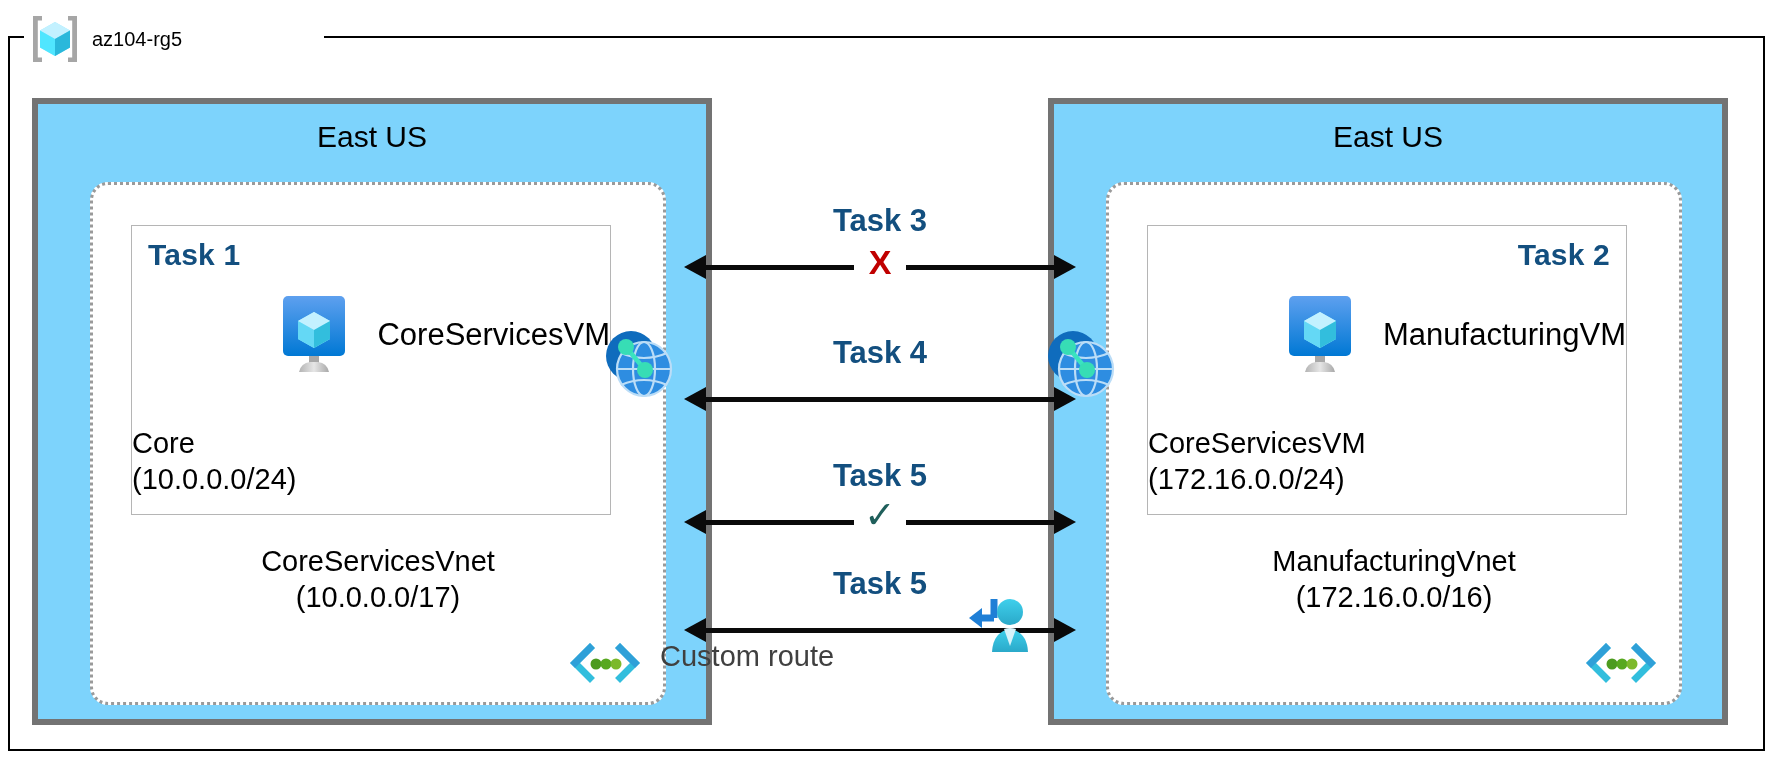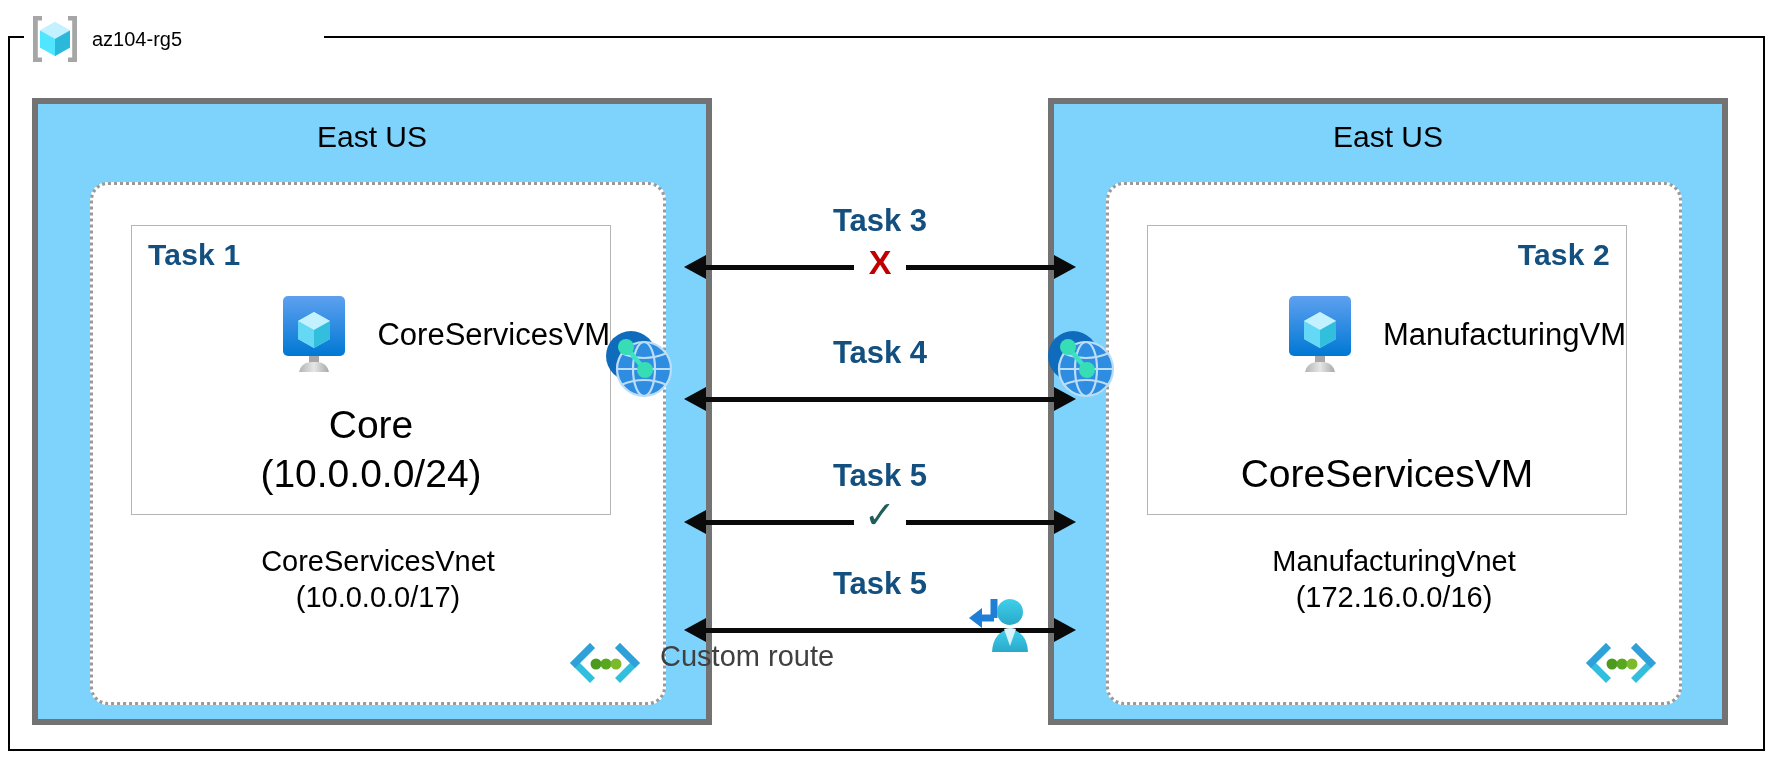--- a/index.html
+++ b/index.html
@@ -64,22 +64,22 @@
   .task-tag.tl{left:16px;}
   .task-tag.tr{right:16px;}
 
   .vm-row{
     position:absolute;left:0;right:0;top:68px;display:flex;align-items:center;
     justify-content:flex-end;gap:18px;
   }
   .vm-name{font-size:31px;color:#000;white-space:nowrap;}
 
   .subnet-label{
-    position:absolute;left:0;right:0;bottom:16px;text-align:center;
-    font-size:39px;line-height:1.26;color:#000;
+    position:absolute;left:0;right:0;bottom:16px;text-align:left;
+    font-size:29px;line-height:1.26;color:#000;
   }
 
   
   .vm-icon{position:relative;width:78px;height:82px;flex:none;}
 
   
   .vnet-icon{position:absolute;width:80px;height:80px;}
   .vnet-icon-left{left:598px;top:323px;z-index:6;}
   .vnet-icon-right{left:1040px;top:323px;z-index:6;}
 
@@ -210,20 +210,21 @@
               <path d="M33 18 L49 27 L33 36 L17 27 Z" fill="#C3F1FF"></path>
               <path d="M33 36 L49 27 L49 45 L33 54 Z" fill="#32BEDD"></path>
               <path d="M33 36 L17 27 L17 45 L33 54 Z" fill="#64D8F5"></path>
             </svg>
           </span>
           <span class="vm-name">ManufacturingVM</span>
         </div>
 
         <div class="subnet-label">
           <div>CoreServicesVM</div>
+          <div>(172.16.0.0/24)</div>
         </div>
       </div>
 
       <div class="vnet-label right">
         <div>ManufacturingVnet</div>
         <div>(172.16.0.0/16)</div>
       </div>
     </div>
   </div>
 

